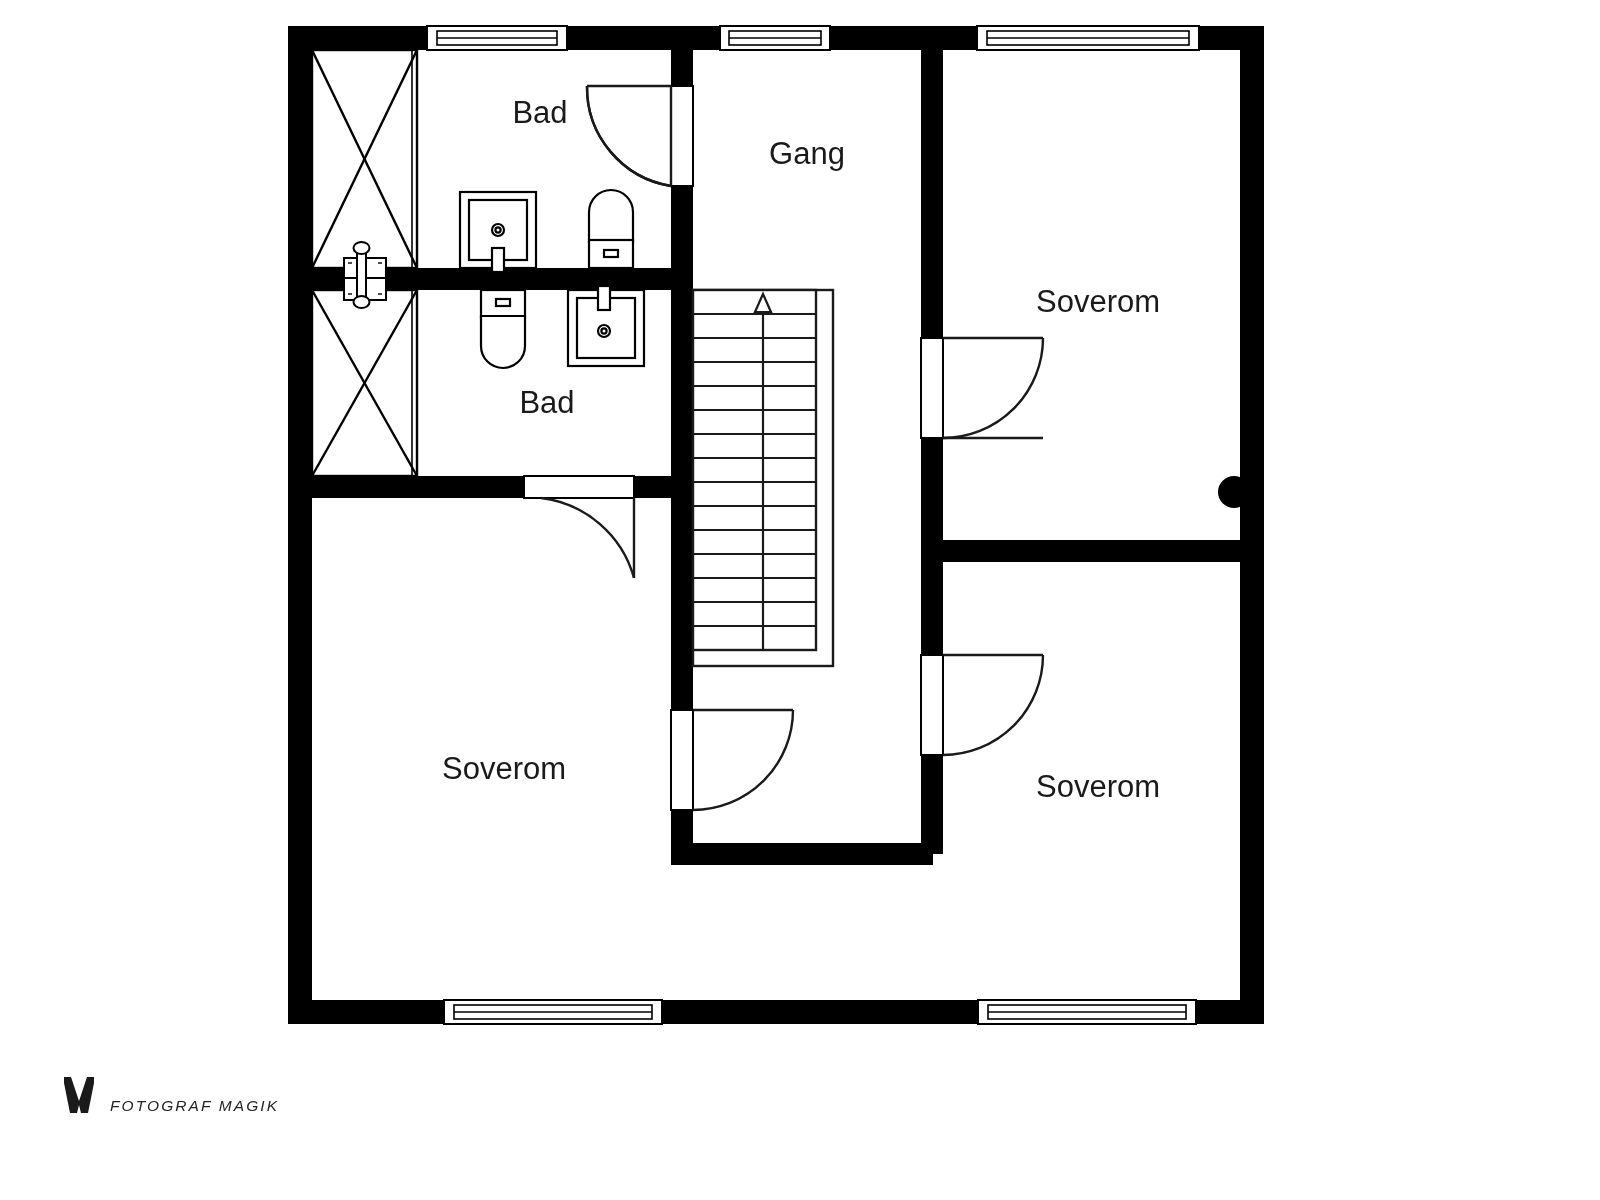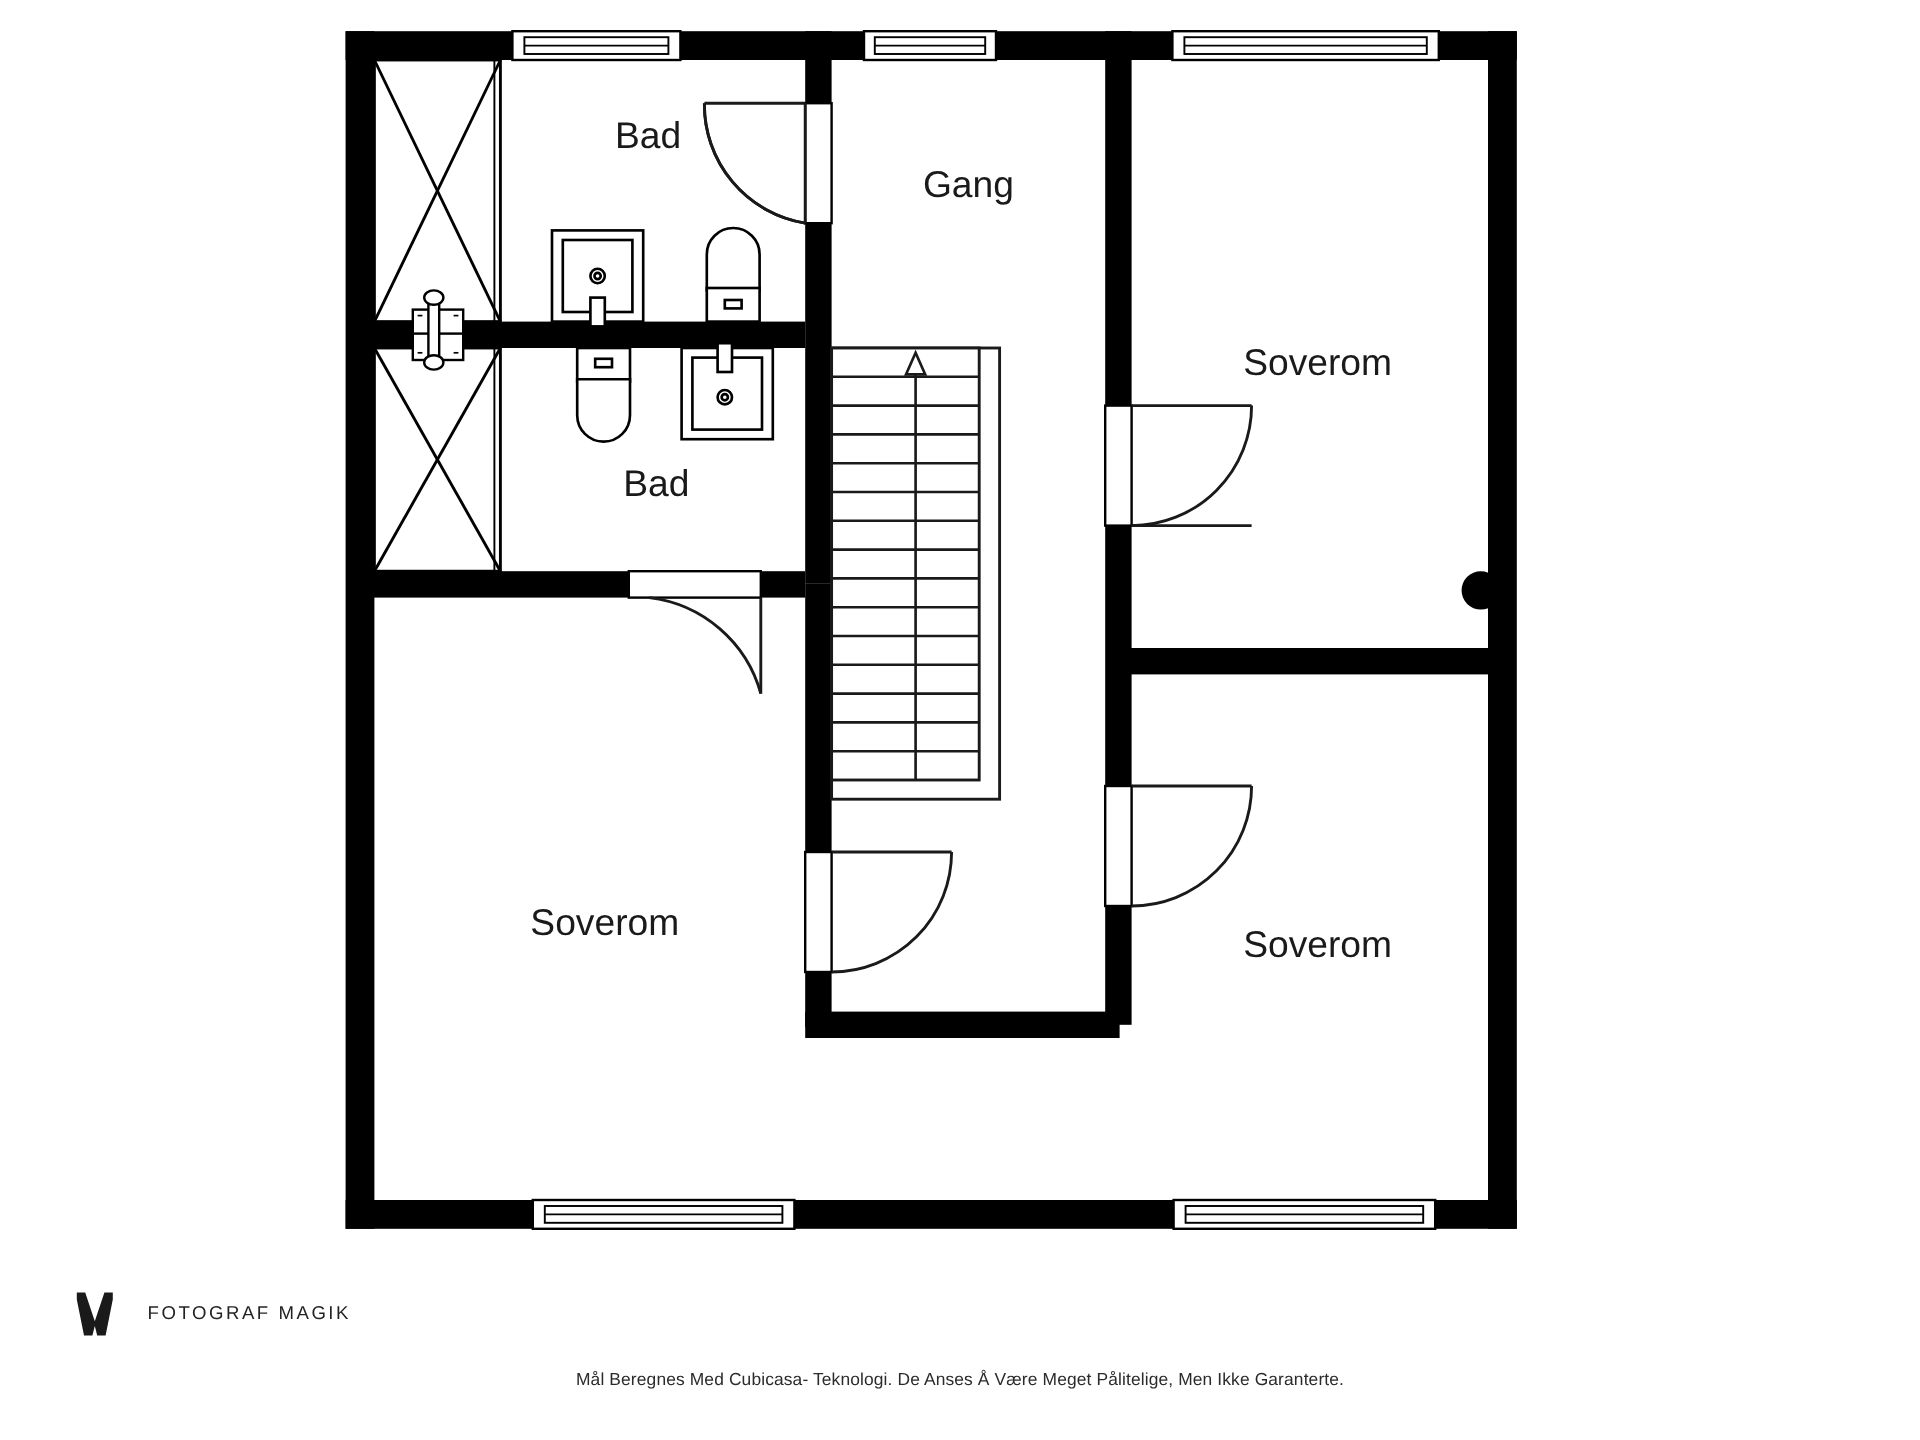--- a/index.html
+++ b/index.html
@@ -41,22 +41,23 @@
     font-family: "Liberation Sans", sans-serif;
     font-size: 14.5px;
     color: #2b2b2b;
     letter-spacing: 0.1px;
   }
   .brand {
     position: absolute;
     left: 62px;
     top: 1075px;
     display: flex;
-    align-items: center;
-    gap: 27px;
+    align-items: flex-end;
+    gap: 14px;
+    font-style: italic;
   }
   .brand-mark {
     width: 34px;
     height: 40px;
     display: block;
   }
   .brand-text {
     font-family: "Liberation Sans", sans-serif;
     font-size: 15.5px;
     letter-spacing: 2.1px;
@@ -252,14 +253,13 @@
     <text class="room-label" x="1098" y="789">Soverom</text>
   </svg>
 
   <div class="brand">
     <svg class="brand-mark" viewBox="0 0 34 40">
       <path d="M 2 2 L 9 2 L 17 26 L 25 2 L 32 2 L 32 8 L 26 38 L 19 38 L 17 30 L 15 38 L 8 38 L 2 8 Z" fill="#1a1a1a"></path>
     </svg>
     <span class="brand-text">FOTOGRAF MAGIK</span>
   </div>
 
-  <div class="footer-note">Mål Beregnes Med Cubicasa- Teknologi. De Anses Å Være Meget Pålitelige, Men Ikke Garanterte.</div>
 </div>
 
 </body></html>

